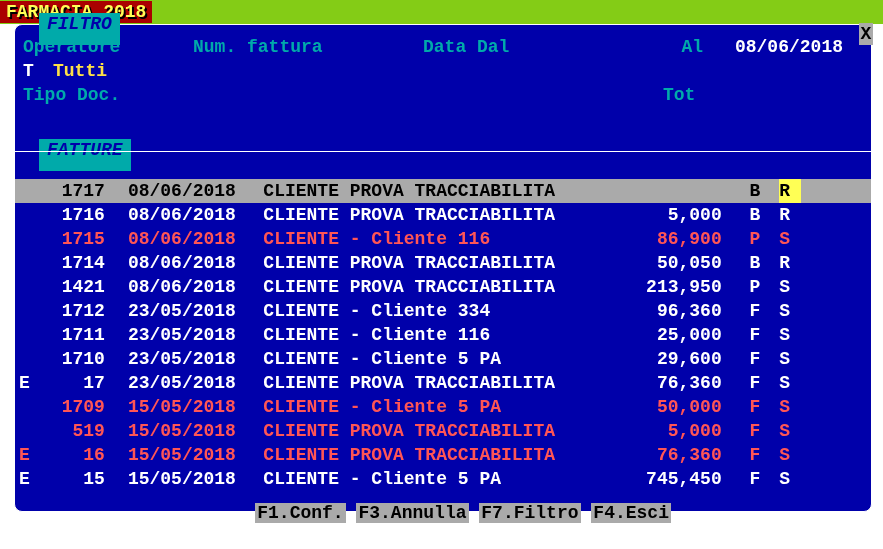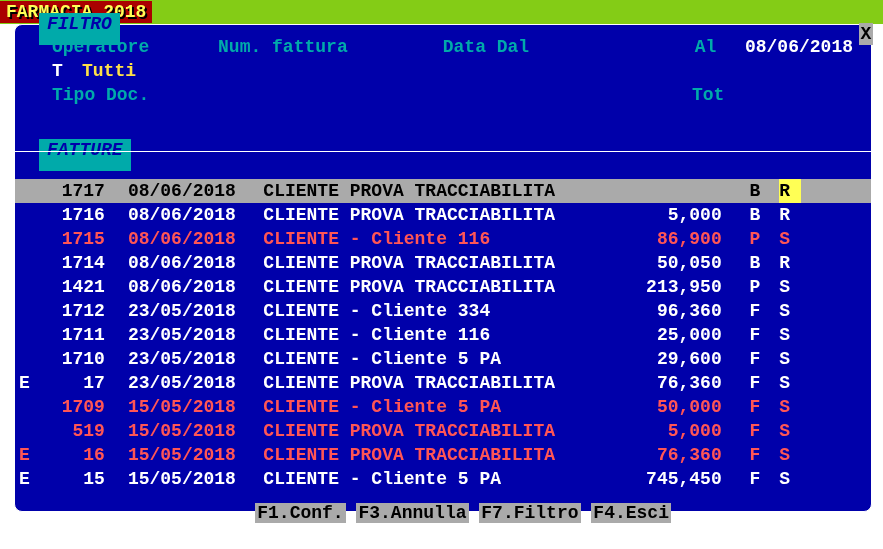--- a/index.html
+++ b/index.html
@@ -67,21 +67,21 @@
     font-style: italic;
   }
   .tag-filtro { top: -12px; left: 24px; }
   .tag-fatture { top: 114px; left: 24px; }
   .filter-block {
     position: absolute;
     top: 10px; left: 8px; right: 8px;
     color: #00aaaa;
     line-height: 24px;
   }
-  .filter-row { display: flex; height: 24px; white-space: pre; margin-left: 29px; }
+  .filter-row { display: flex; height: 24px; white-space: pre; }
   .fval-white { color: #fff; }
   .fval-yellow { color: #fde047; }
   .divider {
     position: absolute;
     top: 126px; left: 0; right: 0;
     border-top: 1px solid #fff;
     height: 0;
   }
   .col-headers {
     position: absolute;

